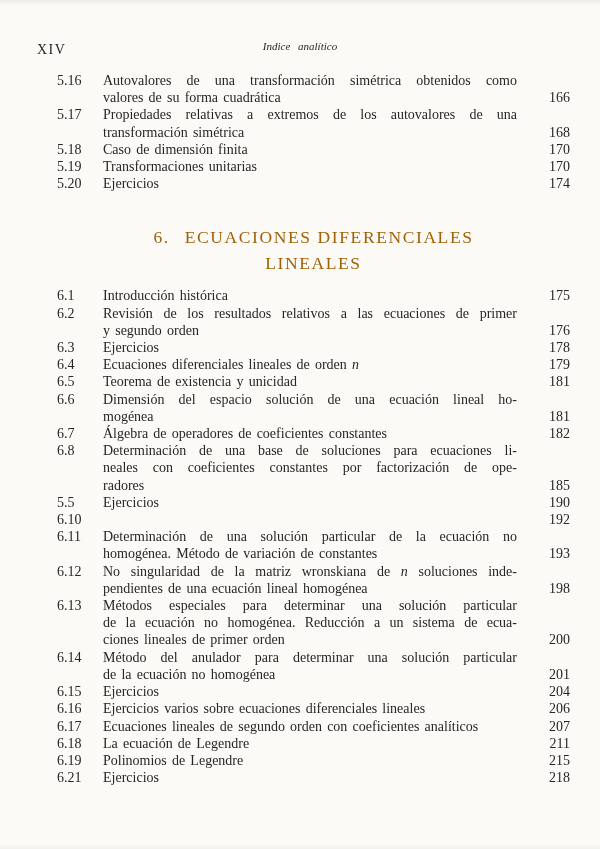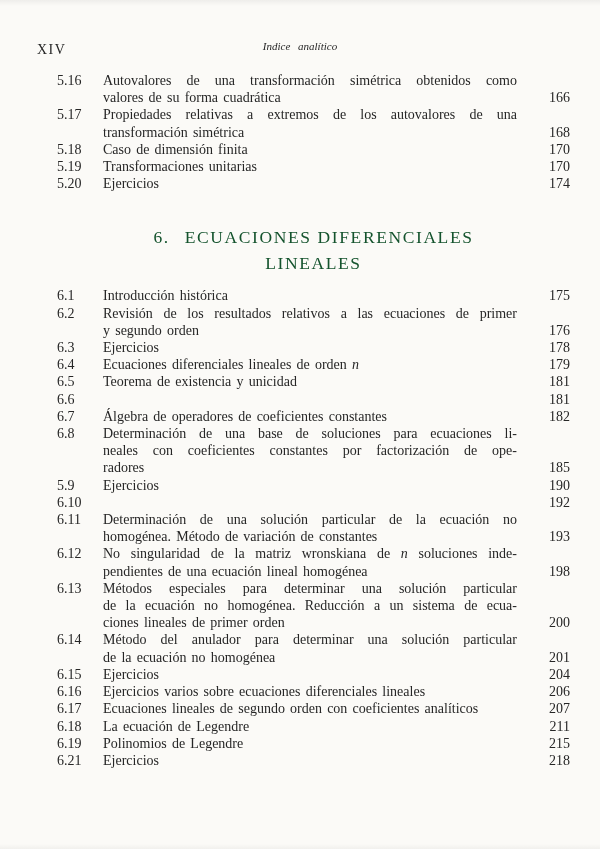--- a/index.html
+++ b/index.html
@@ -60,21 +60,21 @@
     align-self: flex-end;
     text-align: right;
   }
   .chapter-heading {
     margin: 32px 0 11px 0;
     text-align: center;
     font-weight: 400;
     font-size: 17.5px;
     line-height: 26px;
     letter-spacing: 1.6px;
-    color: #14532d;
+    color: #a16207;
   }
   .chapter-heading .ch-num { margin-right: 15px; }
 </style>
 </head>
 <body>
 
 <div class="page">
 
   <div class="folio">XIV</div>
 
@@ -159,40 +159,44 @@
         </div>
         <div class="entry">
           <div class="num">6.5</div>
           <div class="txt">
             <div class="line">Teorema de existencia y unicidad</div>
           </div>
           <div class="pg">181</div>
         </div>
         <div class="entry">
           <div class="num">6.6</div>
+          <div class="txt">
+            <div class="line j">Dimensión del espacio solución de una ecuación lineal ho-</div>
+            <div class="line">mogénea</div>
+          </div>
           <div class="pg">181</div>
         </div>
         <div class="entry">
           <div class="num">6.7</div>
           <div class="txt">
             <div class="line">Álgebra de operadores de coeficientes constantes</div>
           </div>
           <div class="pg">182</div>
         </div>
         <div class="entry">
           <div class="num">6.8</div>
           <div class="txt">
             <div class="line j">Determinación de una base de soluciones para ecuaciones li-</div>
             <div class="line j">neales con coeficientes constantes por factorización de ope-</div>
             <div class="line">radores</div>
           </div>
           <div class="pg">185</div>
         </div>
         <div class="entry">
-          <div class="num">5.9</div>
+          <div class="num">5.5</div>
           <div class="txt">
             <div class="line">Ejercicios</div>
           </div>
           <div class="pg">190</div>
         </div>
         <div class="entry">
           <div class="num">6.10</div>
           <div class="pg">192</div>
         </div>
         <div class="entry">

